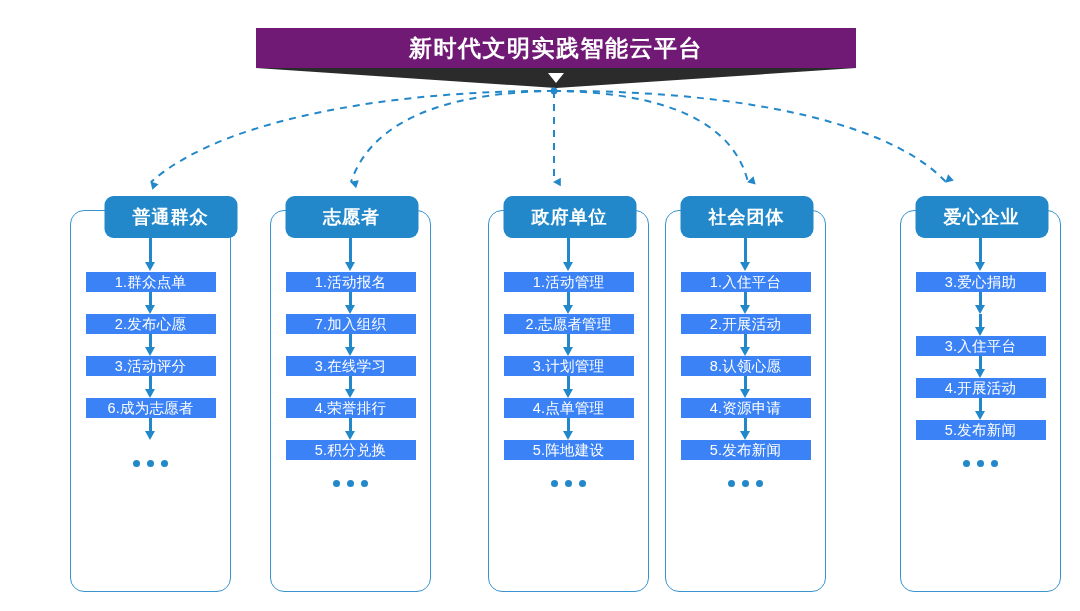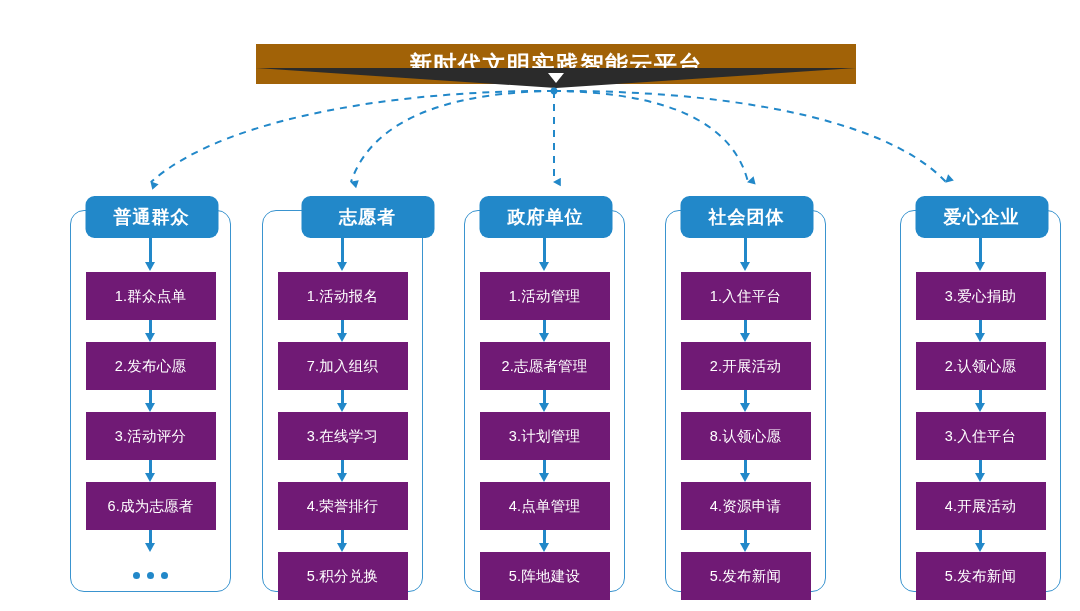--- a/index.html
+++ b/index.html
@@ -28,25 +28,24 @@
     left: 256px;
     top: 28px;
     width: 600px;
     height: 62px;
   }
   .banner-bar {
     position: absolute;
     left: 0; top: 0;
     width: 600px;
     height: 40px;
-    background: #a16207;
+    background: #701a75;
     display: flex;
     align-items: center;
     justify-content: center;
-    margin-top: 16px;
   }
   .banner-title {
     color: #ffffff;
     font-size: 23px;
     font-weight: bold;
     letter-spacing: 1.5px;
     white-space: nowrap;
   }
   .banner-shadow {
     position: absolute;
@@ -84,23 +83,23 @@
     top: 196px;
     width: 1080px;
     height: 400px;
   }
   .column {
     position: absolute;
     top: 0;
     width: 163px;
     height: 398px;
   }
-  .col-0 { left: 70px; }
-  .col-1 { left: 262px; padding-left: 48px; }
-  .col-2 { left: 464px; }
+  .col-0 { left: 70px; padding-left: 38px; }
+  .col-1 { left: 270px; }
+  .col-2 { left: 488px; }
   .col-3 { left: 665px; text-align: center; }
   .col-4 { left: 900px; }
 
   .col-frame {
     position: absolute;
     left: 0;
     top: 14px;
     width: 161px;
     height: 382px;
     border: 1.6px solid #3a94cf;
@@ -167,22 +166,22 @@
     border-left: 5.5px solid transparent;
     border-right: 5.5px solid transparent;
     border-top: 9px solid #2288C9;
   }
   .arrow-first { height: 34px; }
   .arrow-first::before { height: 26px; }
   .arrow-first::after { top: 24px; }
 
   .step-box {
     width: 130px;
-    height: 48px;
-    background: #701a75;
+    height: 20px;
+    background: #3b82f6;
     display: flex;
     align-items: center;
     justify-content: center;
     flex: none;
   }
   .step-label {
     color: #ffffff;
     font-size: 14.5px;
     font-weight: normal;
     white-space: nowrap;
@@ -371,23 +370,20 @@
       <div class="col-frame"></div>
       <div class="col-header">
         <span class="col-header-label">爱心企业</span>
       </div>
       <div class="col-body">
         <div class="arrow-down arrow-first"></div>
         <div class="step-box">
             <span class="step-label">3.爱心捐助</span>
           </div>
         <div class="arrow-down"></div>
-        <div class="step-box">
-            <span class="step-label">2.认领心愿</span>
-          </div>
         <div class="arrow-down"></div>
         <div class="step-box">
             <span class="step-label">3.入住平台</span>
           </div>
         <div class="arrow-down"></div>
         <div class="step-box">
             <span class="step-label">4.开展活动</span>
           </div>
         <div class="arrow-down"></div>
         <div class="step-box">

